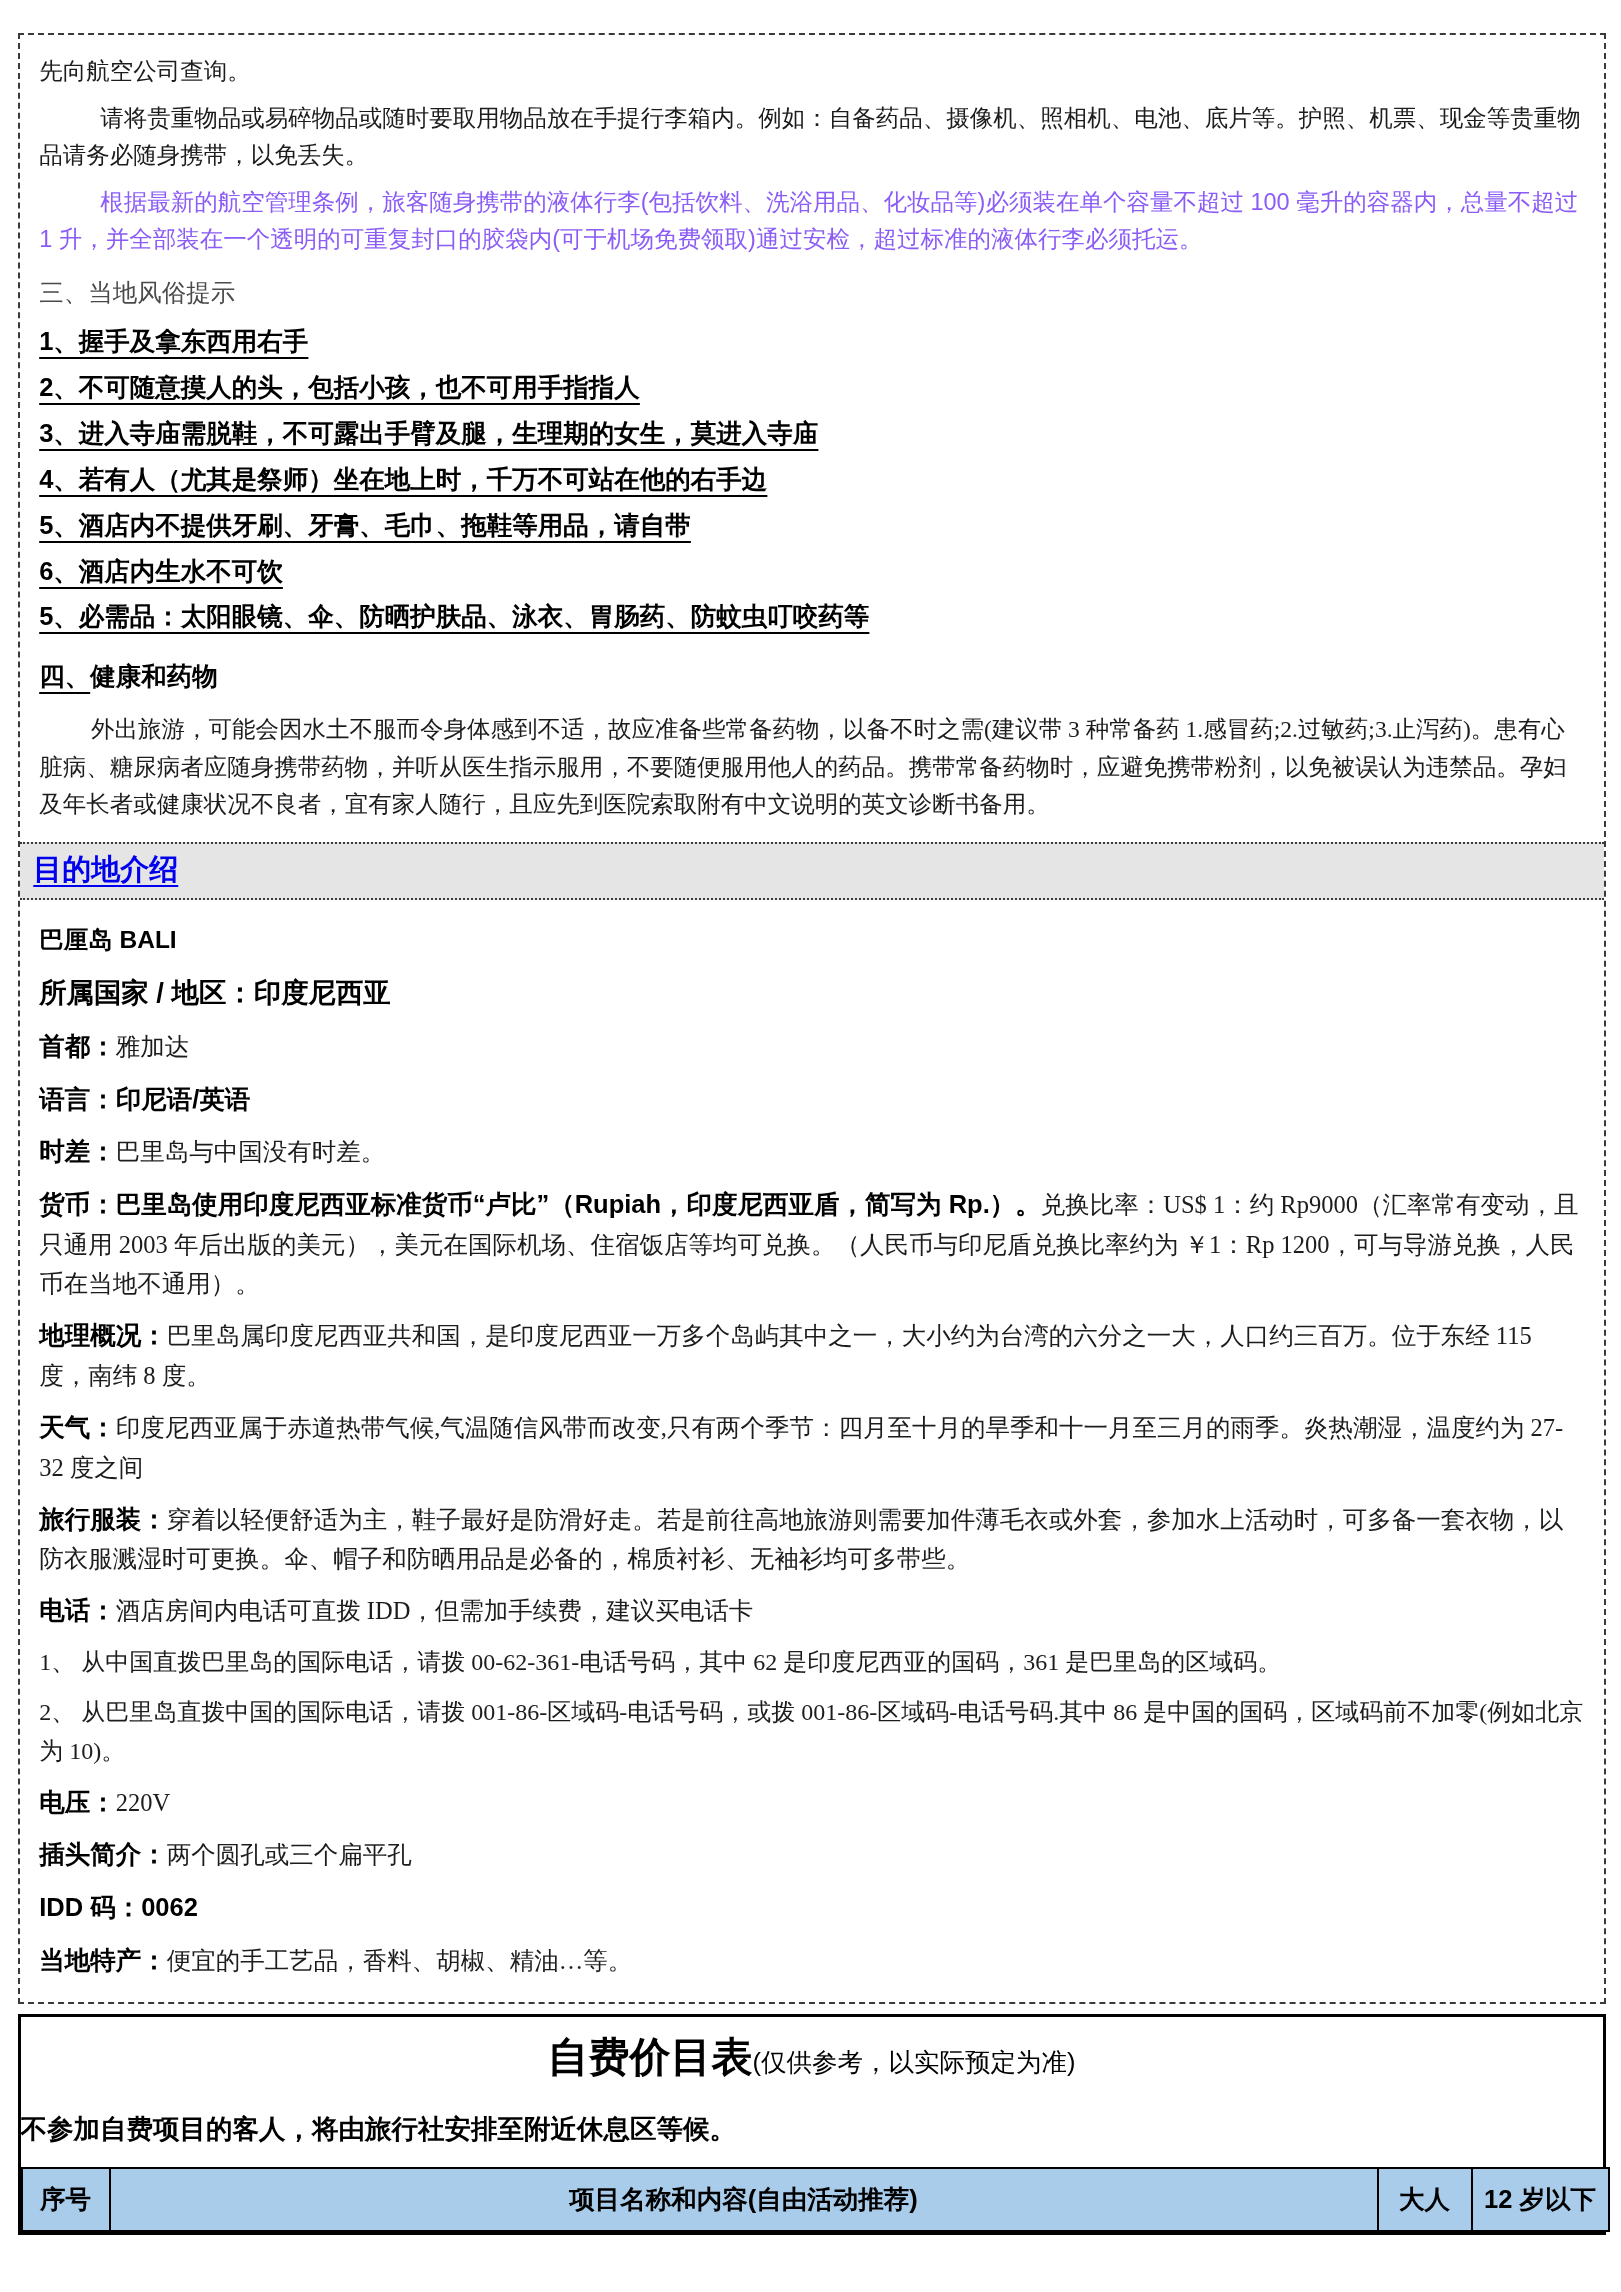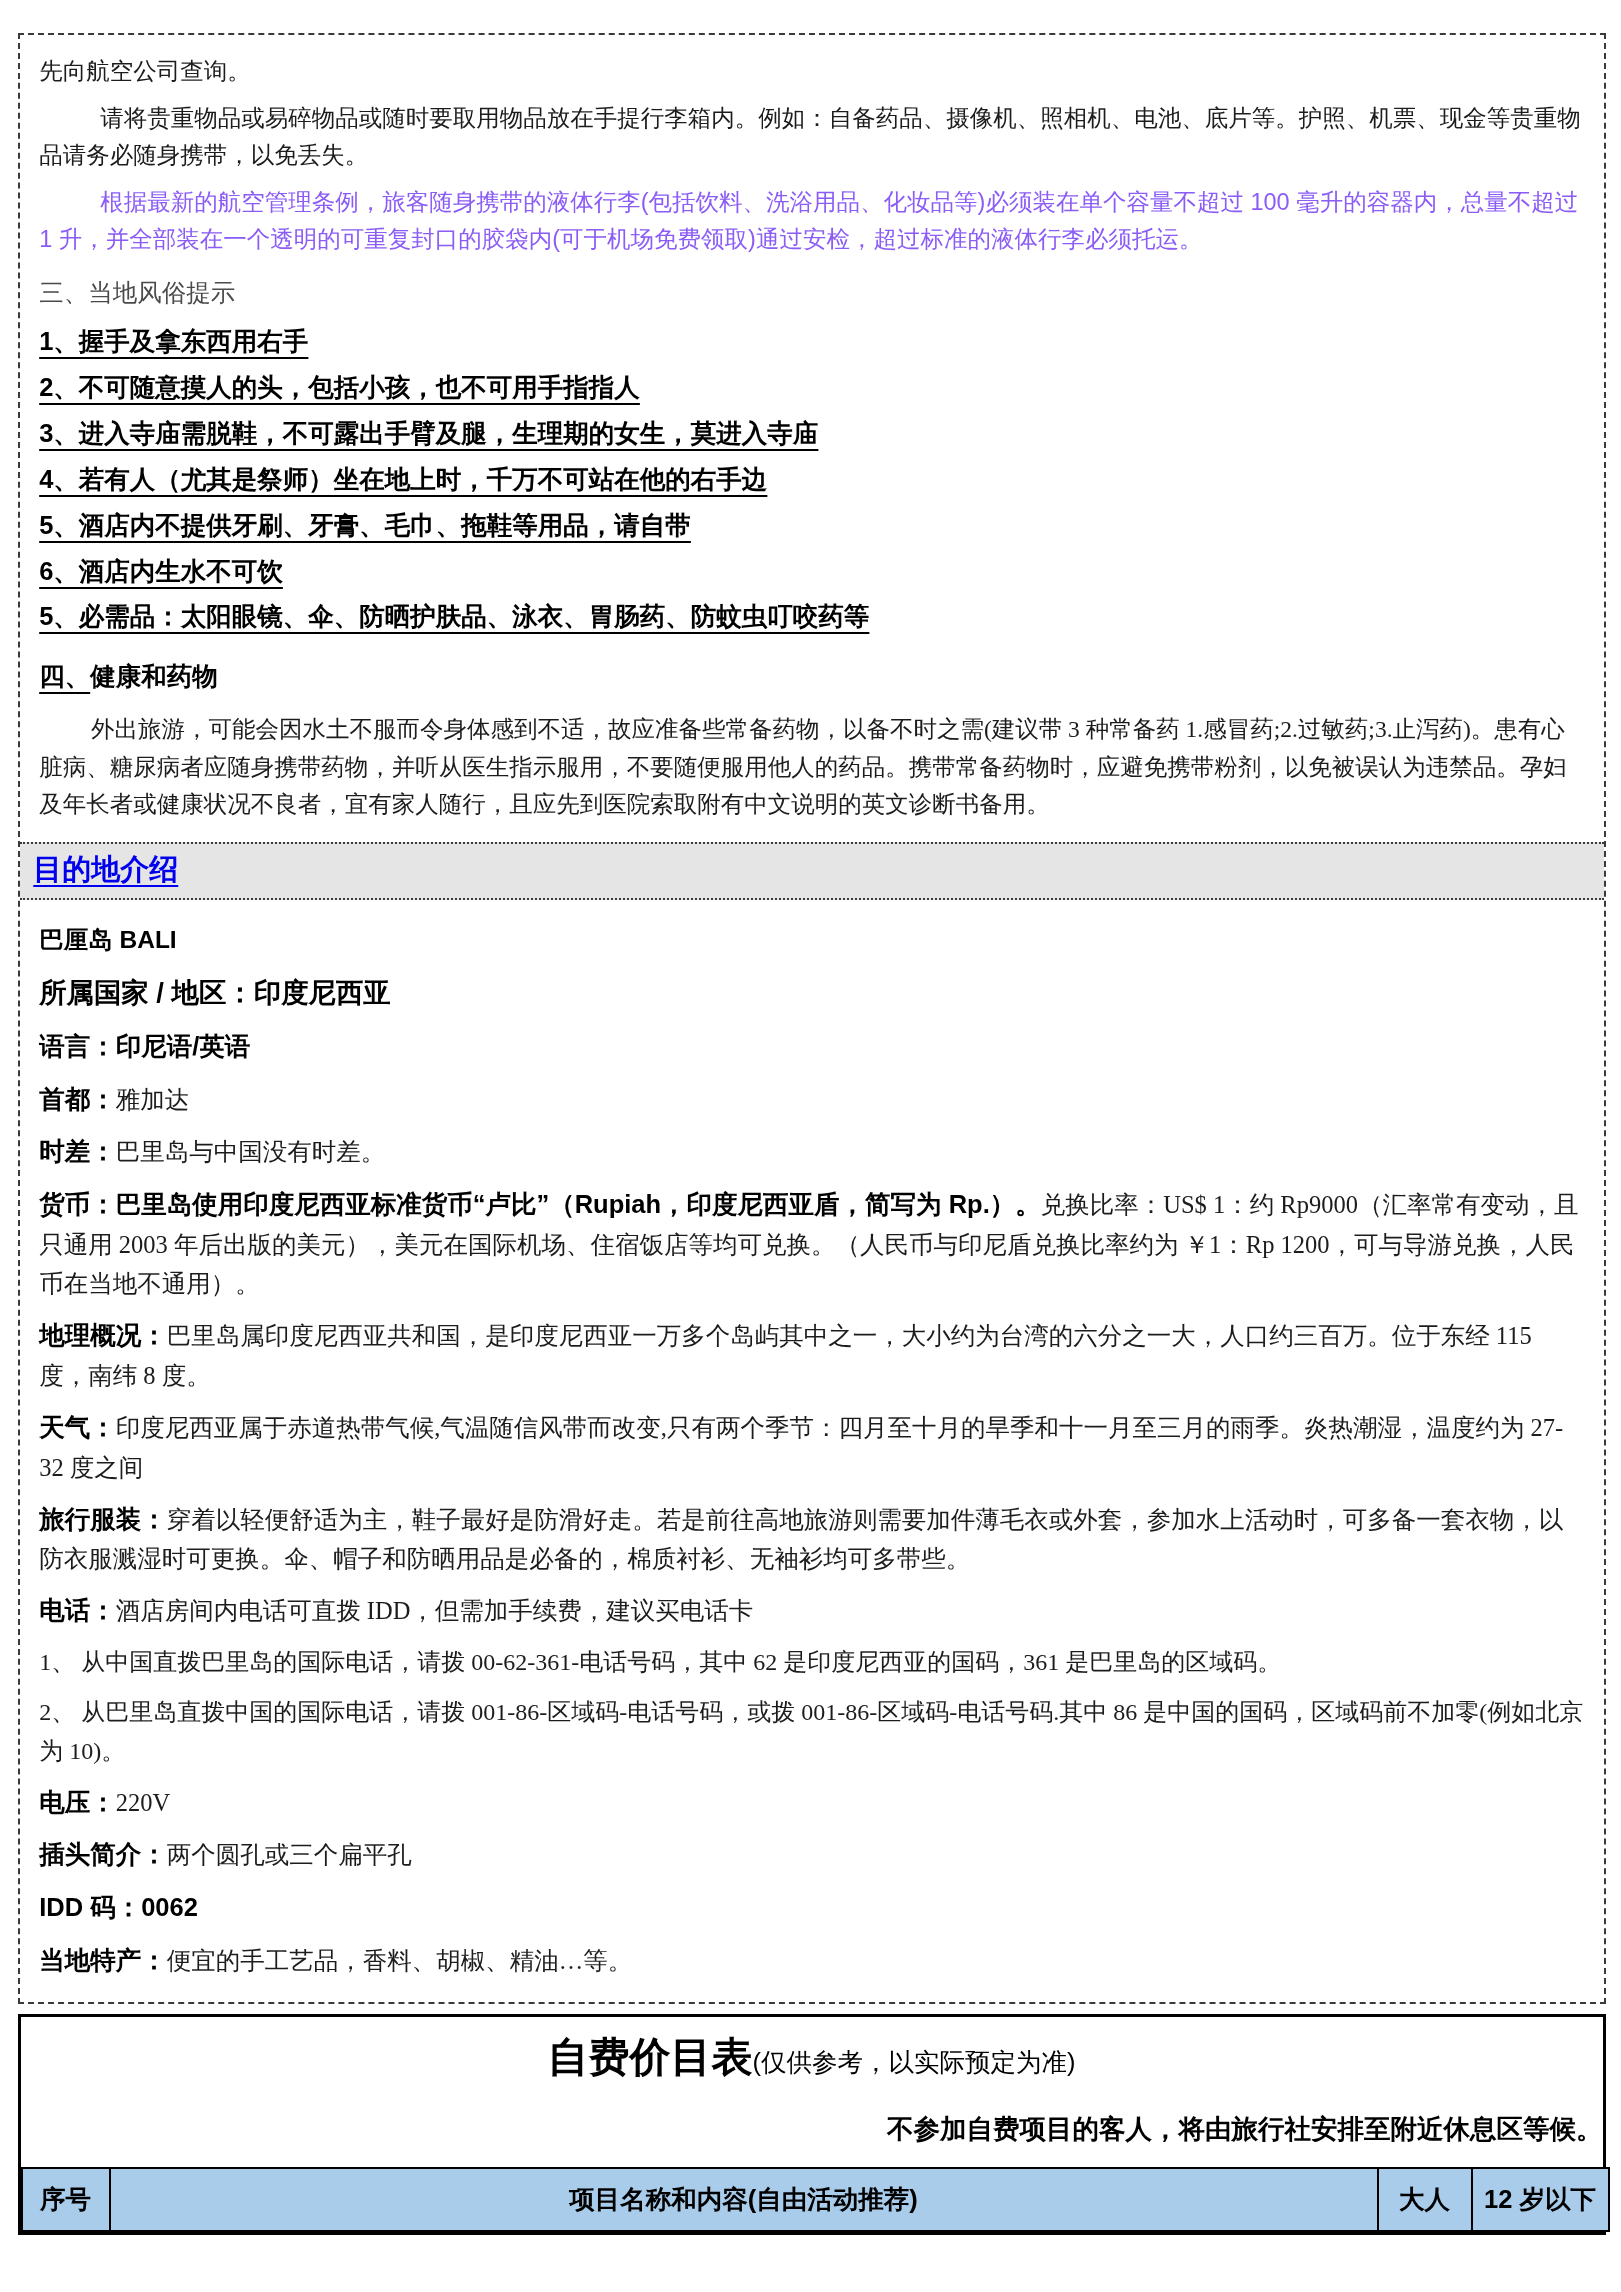--- a/index.html
+++ b/index.html
@@ -50,21 +50,21 @@
   .irow b { font-family:"Liberation Sans", sans-serif; font-weight:bold; color:#000; font-size:25.5px; }
   .irow.lg b { font-size:27.4px; }
   .irow.sm b { font-size:24.5px; }
   .plist { font-size:24px; line-height:1.6; margin:11.8px 0; }
 
   
   .ptable { width:1588px; border:3.9px solid #000; margin-top:9.8px; background:#fff; }
   .pt-titlebox { text-align:center; padding:13.7px 0 2px 0; }
   .pt-main { font-size:41px; font-weight:bold; font-family:"Liberation Sans", sans-serif; color:#000; }
   .pt-note { font-size:25.5px; font-weight:normal; font-family:"Liberation Sans", sans-serif; color:#000000; }
-  .pt-sub  { text-align:right; font-size:26.5px; font-weight:bold; font-family:"Liberation Sans", sans-serif; color:#000; padding:23.5px 0 19.6px 0; }
+  .pt-sub  { text-align:left; font-size:26.5px; font-weight:bold; font-family:"Liberation Sans", sans-serif; color:#000; padding:23.5px 0 19.6px 0; }
   table { width:100%; border-collapse:collapse; table-layout:fixed; }
   th, td { border:2px solid #000; }
   thead th {
     background:#A9CCEA; height:63px; text-align:center;
     font-size:25.5px; font-family:"Liberation Sans", sans-serif; font-weight:bold; color:#000;
   }
 </style>
 </head>
 <body>
 
@@ -90,22 +90,22 @@
       <p class="p ind2">外出旅游，可能会因水土不服而令身体感到不适，故应准备些常备药物，以备不时之需(建议带 3 种常备药 1.感冒药;2.过敏药;3.止泻药)。患有心脏病、糖尿病者应随身携带药物，并听从医生指示服用，不要随便服用他人的药品。携带常备药物时，应避免携带粉剂，以免被误认为违禁品。孕妇及年长者或健康状况不良者，宜有家人随行，且应先到医院索取附有中文说明的英文诊断书备用。</p>
     </div>
 
     <div class="band">
       <span class="band-text">目的地介绍</span>
     </div>
 
     <div class="sec">
       <p class="irow sm"><b>巴厘岛 BALI</b><span></span></p>
       <p class="irow lg"><b>所属国家 / 地区：印度尼西亚</b><span></span></p>
+      <p class="irow"><b>首都：</b><span>雅加达</span></p>
       <p class="irow"><b>语言：印尼语/英语</b><span></span></p>
-      <p class="irow"><b>首都：</b><span>雅加达</span></p>
       <p class="irow"><b>时差：</b><span>巴里岛与中国没有时差。</span></p>
       <p class="irow"><b>货币：巴里岛使用印度尼西亚标准货币“卢比”（Rupiah，印度尼西亚盾，简写为 Rp.）。</b><span>兑换比率：US$ 1：约 Rp9000（汇率常有变动，且只通用 2003 年后出版的美元），美元在国际机场、住宿饭店等均可兑换。（人民币与印尼盾兑换比率约为 ￥1：Rp 1200，可与导游兑换，人民币在当地不通用）。</span></p>
       <p class="irow"><b>地理概况：</b><span>巴里岛属印度尼西亚共和国，是印度尼西亚一万多个岛屿其中之一，大小约为台湾的六分之一大，人口约三百万。位于东经 115 度，南纬 8 度。</span></p>
       <p class="irow"><b>天气：</b><span>印度尼西亚属于赤道热带气候,气温随信风带而改变,只有两个季节：四月至十月的旱季和十一月至三月的雨季。炎热潮湿，温度约为 27-32 度之间</span></p>
       <p class="irow"><b>旅行服装：</b><span>穿着以轻便舒适为主，鞋子最好是防滑好走。若是前往高地旅游则需要加件薄毛衣或外套，参加水上活动时，可多备一套衣物，以防衣服溅湿时可更换。伞、帽子和防晒用品是必备的，棉质衬衫、无袖衫均可多带些。</span></p>
       <p class="irow"><b>电话：</b><span>酒店房间内电话可直拨 IDD，但需加手续费，建议买电话卡</span></p>
 
       <p class="plist">1、 从中国直拨巴里岛的国际电话，请拨 00-62-361-电话号码，其中 62 是印度尼西亚的国码，361 是巴里岛的区域码。</p>
       <p class="plist">2、 从巴里岛直拨中国的国际电话，请拨 001-86-区域码-电话号码，或拨 001-86-区域码-电话号码.其中 86 是中国的国码，区域码前不加零(例如北京为 10)。</p>
 

